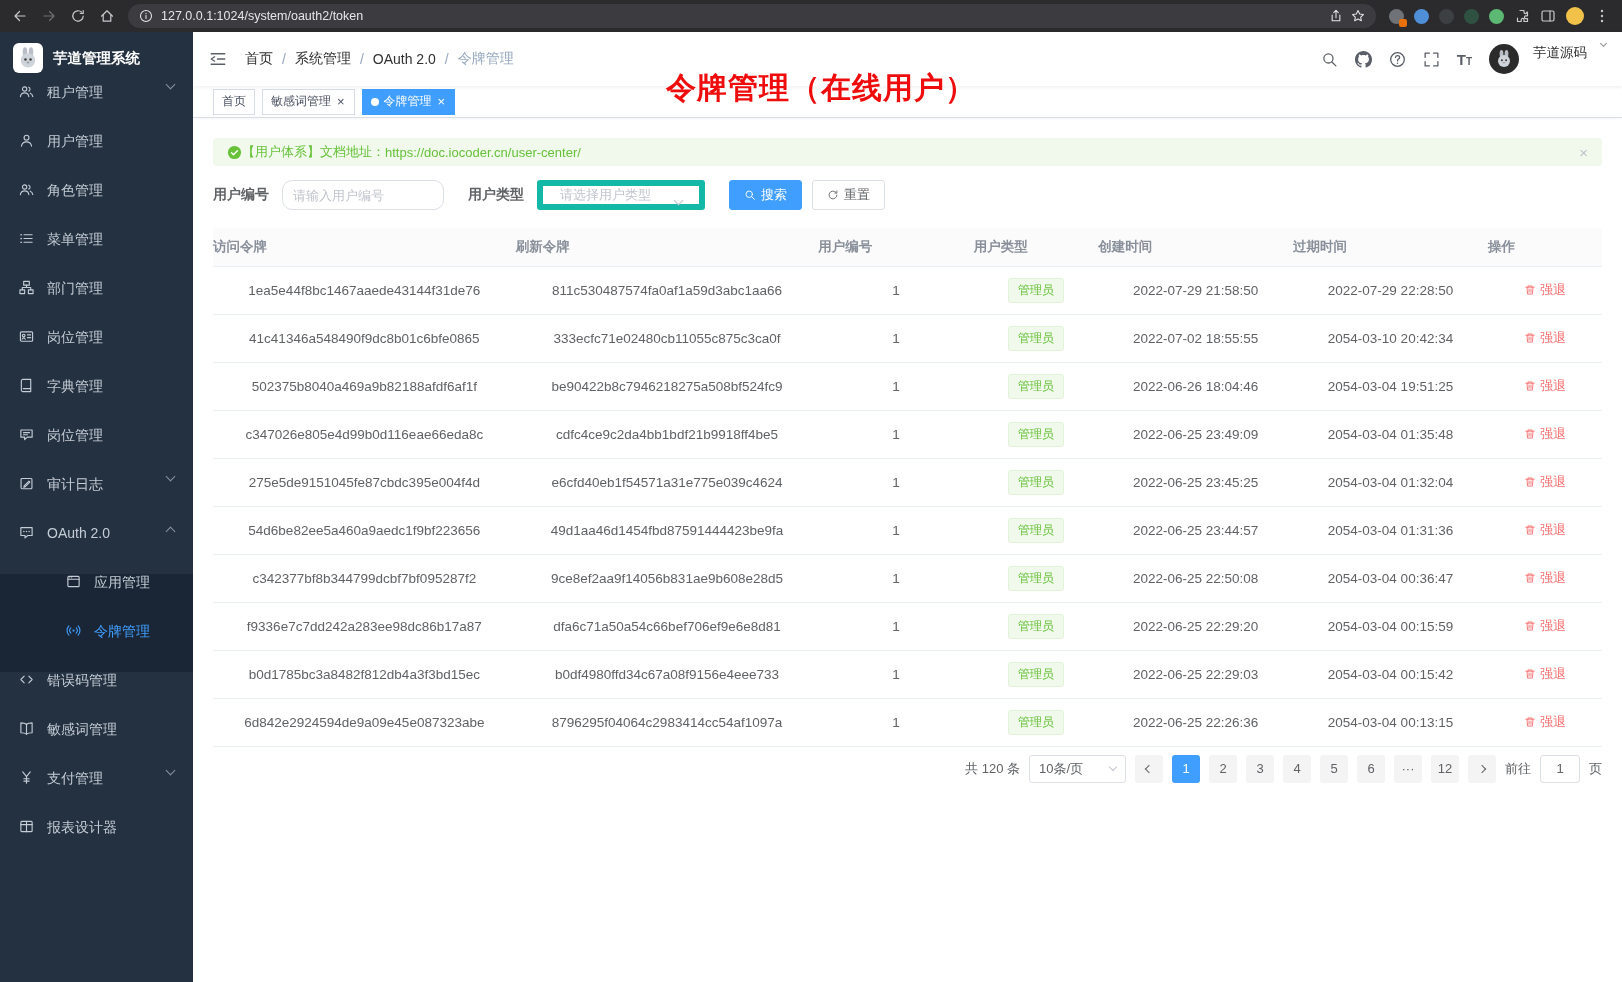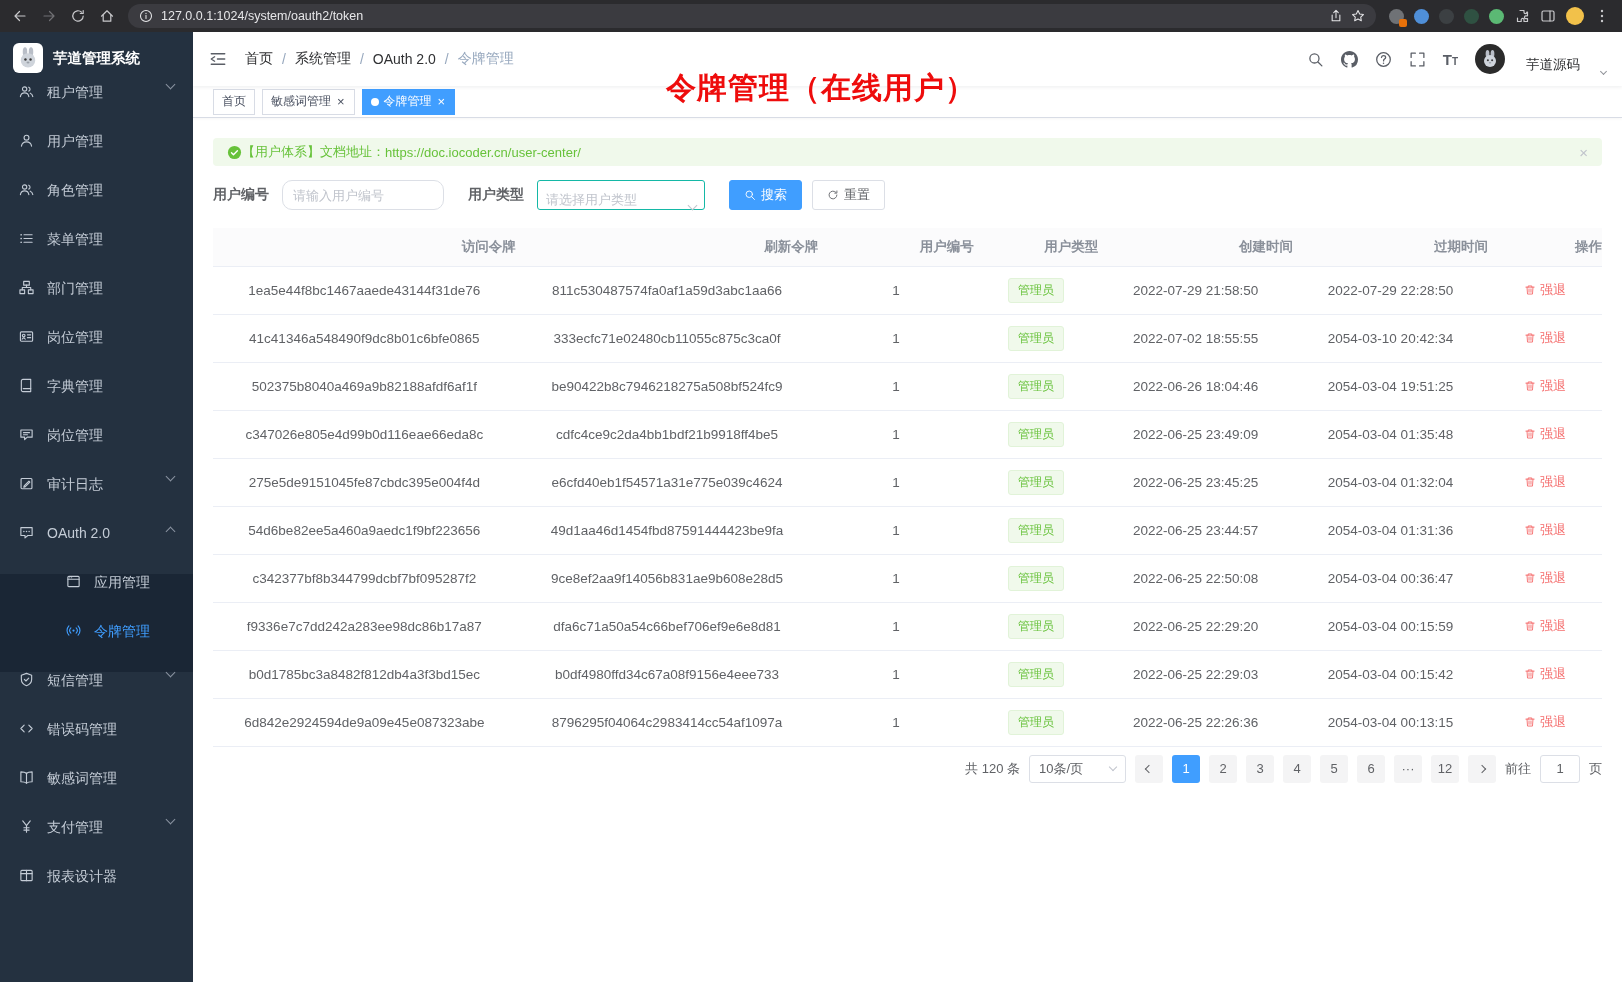--- a/index.html
+++ b/index.html
@@ -46,21 +46,21 @@
   .navbar { height:54px; display:flex; align-items:center; padding:0 16px; box-shadow:0 1px 4px rgba(0,21,41,.08); position:relative; z-index:2; background:#fff; }
   .fold { color:#5a5e66; margin-right:18px; width:18px; height:18px; }
   .crumbs { display:flex; align-items:center; gap:9px; font-size:14px; }
   .crumb { color:#303133; }
   .crumb.last { color:#97a8be; }
   .crumb-sep { color:#97a8be; }
   .nav-right { margin-left:auto; display:flex; align-items:center; gap:17px; color:#5a5e66; }
   .nav-right .cic { width:17px; height:17px; }
   .fontsize-ic { font-weight:bold; color:#5a5e66; font-size:15px; line-height:1; }
   .fontsize-ic small { font-size:10px; }
-  .user-box { display:flex; align-items:flex-end; gap:21px; }
+  .user-box { display:flex; align-items:flex-start; gap:14px; }
   .nav-avatar { width:30px; height:30px; border-radius:50%; background:#2b2b2b; display:flex; align-items:center; justify-content:center; }
   .user-name { font-size:13.5px; color:#303133; }
 
   
   .tags { height:32px; display:flex; align-items:center; gap:7px; padding:0 20px; border-bottom:1px solid #d8dce5; box-shadow:0 1px 3px rgba(0,0,0,.04); background:#fff; }
   .tag-item { display:inline-flex; align-items:center; gap:5px; height:26px; padding:0 8px; border:1px solid #d8dce5; background:#fff; color:#495060; font-size:12px; cursor:pointer; }
   .tag-item.active { background:#409eff; border-color:#409eff; color:#fff; }
   .tag-dot { width:8px; height:8px; border-radius:50%; background:#fff; display:inline-block; }
   .tag-close { font-size:13px; line-height:1; padding:0 1px; }
 
@@ -68,29 +68,29 @@
   .content { flex:1; padding:20px; overflow:hidden; }
   .alert { height:28px; background:#f0f9eb; border-radius:4px; display:flex; align-items:center; gap:0; padding:0 14px; font-size:13px; color:#67c23a; }
   .alert .close { margin-left:auto; color:#c0c4cc; font-size:15px; cursor:pointer; }
   .alert a { color:#67c23a; text-decoration:none; }
 
   .filter { display:flex; align-items:center; margin-top:14px; font-size:14px; }
   .f-label { font-weight:bold; color:#606266; margin-right:13px; }
   .f-input { width:162px; height:30px; border:1px solid #dcdfe6; border-radius:10px; padding:0 10px; font-size:13px; color:#606266; outline:none; font-family:inherit; }
   .f-input::placeholder { color:#c0c4cc; }
   .gap24 { width:24px; }
-  .sel { width:168px; height:30px; border:1px solid #14b8a6; border-radius:3px; display:flex; align-items:flex-end; padding:0 8px; color:#c0c4cc; font-size:13px; cursor:pointer; }
+  .sel { width:168px; height:30px; border:6px solid #14b8a6; border-radius:3px; display:flex; align-items:flex-end; padding:0 17px; color:#c0c4cc; font-size:13px; cursor:pointer; }
   .sel .chev { margin-left:auto; color:#c0c4cc; }
   .btn { height:30px; display:inline-flex; align-items:center; gap:5px; padding:0 14px; border-radius:3px; border:1px solid #dcdfe6; background:#fff; color:#606266; font-size:13px; cursor:pointer; font-family:inherit; }
   .btn.primary { background:#409eff; border-color:#409eff; color:#fff; }
   .ml24 { margin-left:24px; } .ml10 { margin-left:10px; }
 
   
   table.tbl { width:100%; border-collapse:collapse; table-layout:fixed; margin-top:18px; font-size:13.5px; }
-  .tbl th { height:38px; font-weight:bold; color:#8a909a; background:#fbfbfc; border-bottom:1px solid #ebeef5; text-align:right; font-size:13.5px; }
+  .tbl th { height:38px; font-weight:bold; color:#8a909a; background:#fbfbfc; border-bottom:1px solid #ebeef5; text-align:left; font-size:13.5px; }
   .tbl td { height:48px; color:#606266; border-bottom:1px solid #ebeef5; text-align:center; white-space:nowrap; overflow:hidden; }
   .tbl col.c-token { width:292px; } .tbl col.c-uid { width:150px; } .tbl col.c-utype { width:120px; }
   .tbl col.c-time { width:188px; } .tbl col.c-op { width:110px; }
   .tag { display:inline-block; padding:3px 9px; font-size:12px; background:#f0f9eb; border:1px solid #e1f3d8; color:#67c23a; border-radius:3px; }
   .danger-link { color:#f56c6c; display:inline-flex; align-items:center; gap:4px; cursor:pointer; font-size:13px; text-decoration:none; }
 
   
   .pager { display:flex; align-items:center; justify-content:flex-end; gap:9px; margin-top:8px; font-size:13px; color:#606266; }
   .psel { width:97px; height:28px; border:1px solid #dcdfe6; border-radius:3px; display:flex; align-items:center; padding:0 9px; color:#606266; cursor:pointer; }
   .psel .chev { margin-left:auto; color:#c0c4cc; width:6px; height:6px; }
@@ -392,27 +392,20 @@
       </div>
       <div class="m-item active">
         <svg class="ic">
             <use href="#sym-broadcast"></use>
           </svg>
         <span class="m-label">令牌管理</span>
       </div>
     </div>
     <div class="m-item">
       <svg class="ic">
-          <use href="#sym-shield"></use>
-        </svg>
-      <span class="m-label">短信管理</span>
-      <span class="chev chev-down m-chev"></span>
-    </div>
-    <div class="m-item">
-      <svg class="ic">
           <use href="#sym-code"></use>
         </svg>
       <span class="m-label">错误码管理</span>
     </div>
     <div class="m-item">
       <svg class="ic">
           <use href="#sym-openbook"></use>
         </svg>
       <span class="m-label">敏感词管理</span>
     </div>

